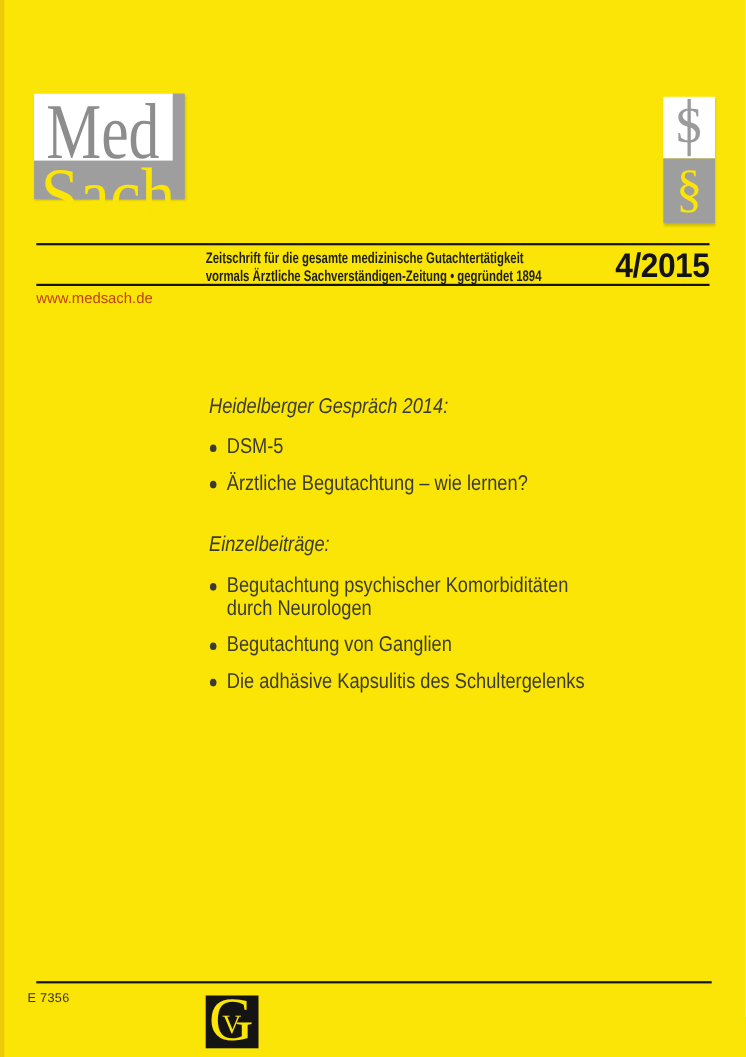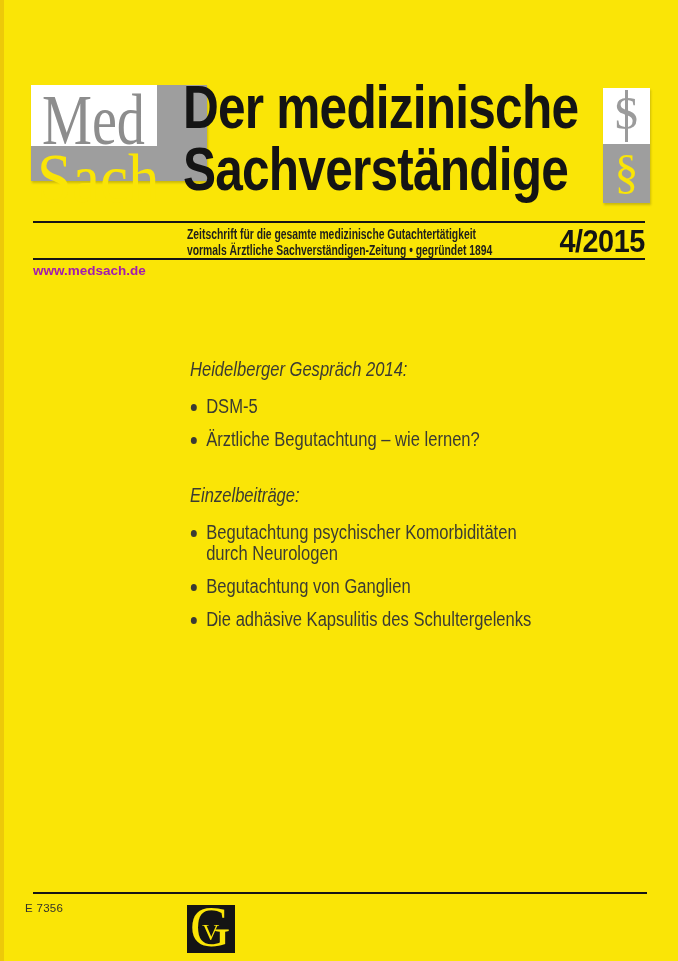--- a/index.html
+++ b/index.html
@@ -12,21 +12,20 @@
   .cover{
     position:absolute;left:0;top:0;width:678px;height:961px;
     background:#fae506;
   }
 
   
   .medsach-logo{
     position:absolute;left:31px;top:85px;width:137px;height:96px;
     background:#9e9e9e;
     box-shadow:1px 2px 2px rgba(120,110,20,.35);
-    padding-left:39px;
   }
   .medsach-logo .white-panel{
     position:absolute;left:0;top:0;width:126px;height:61px;background:#ffffff;
   }
   .logo-med{
     position:absolute;left:11px;top:-7px;
     font-family:"Liberation Serif",serif;font-size:72px;font-weight:400;
     color:#8d8d8d;transform:scaleX(0.78);transform-origin:left top;
     white-space:nowrap;line-height:1;padding-top:6px;
   }
@@ -83,21 +82,21 @@
     font-size:14px;font-weight:700;line-height:15.5px;color:#1f1f1b;
     transform:scaleX(0.74);transform-origin:left top;white-space:nowrap;
   }
   .issue{
     position:absolute;right:33px;top:224px;
     font-size:31px;font-weight:700;color:#141414;letter-spacing:-0.5px;
     transform:scaleX(0.93);transform-origin:right top;white-space:nowrap;
   }
   .website{
     position:absolute;left:33px;top:263px;
-    font-size:13.5px;font-weight:700;color:#a21caf;
+    font-size:13.5px;font-weight:400;color:#c2410c;
   }
 
   
   .contents{
     position:absolute;left:190px;top:358px;width:480px;
     color:#3b3b33;font-size:19.5px;
     transform:scaleX(0.85);transform-origin:left top;
   }
   .contents .section-heading{
     font-style:italic;line-height:22px;margin:0 0 16px 0;font-weight:400;
@@ -147,24 +146,20 @@
 <body>
 
 <div class="cover">
 
   <div class="medsach-logo">
     <div class="white-panel"></div>
     <div class="logo-med">Med</div>
     <div class="logo-sach">Sach</div>
   </div>
 
-  <div class="title-block">
-    <div class="title-line">Der medizinische</div>
-    <div class="title-line">Sachverständige</div>
-  </div>
 
   <div class="emblem">
     <div class="staff-panel">
       <div class="staff-line"></div>
       <div class="staff-s">S</div>
     </div>
     <div class="para-panel">
       <div class="para-glyph">§</div>
     </div>
   </div>

